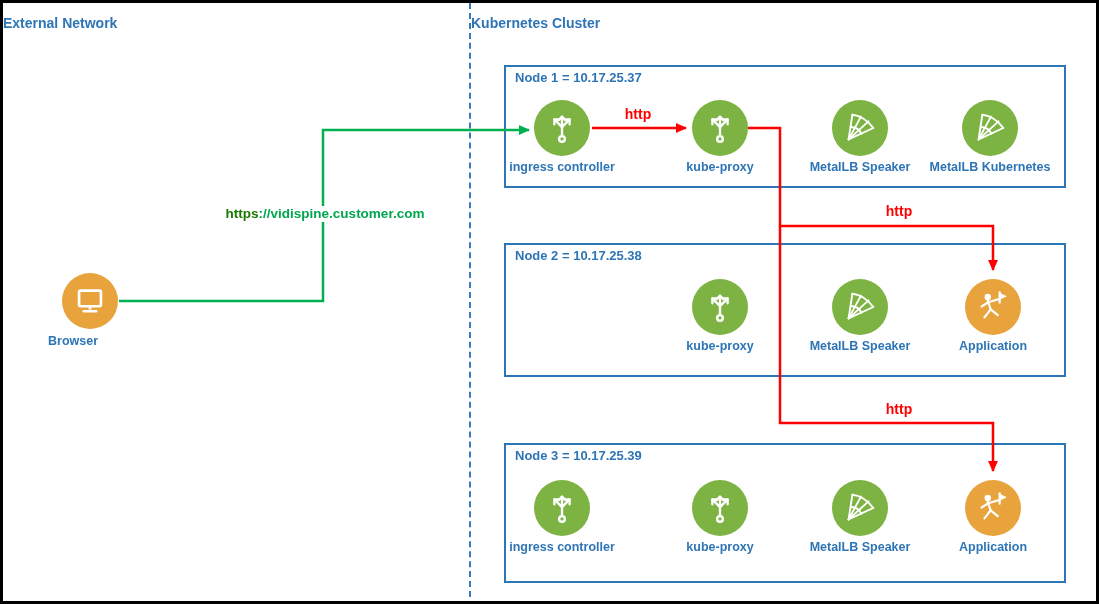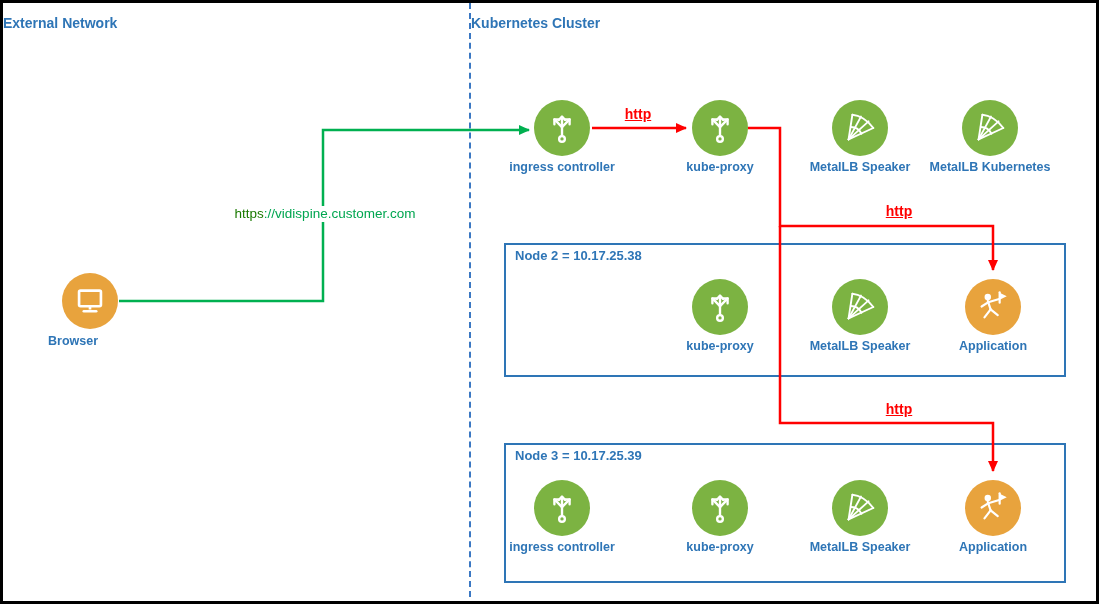--- a/index.html
+++ b/index.html
@@ -12,22 +12,22 @@
   .section-title{position:absolute;top:12px;font-weight:bold;font-size:14px;color:var(--blue,#2e75b6);text-align:left;}
   #title-left{left:0;width:466px;}
   #title-right{left:468px;width:631px;}
   .node{position:absolute;border:2px solid var(--node-border,#2e75b6);background:transparent;box-sizing:border-box;}
   .node-title{position:absolute;left:7px;top:3px;font-weight:bold;font-size:13px;color:var(--blue,#2e75b6);background:#fff;padding:0 2px;white-space:nowrap;}
   .overlay{position:absolute;left:0;top:0;pointer-events:none;}
   .icon-circle{position:absolute;width:56px;height:56px;border-radius:50%;display:flex;align-items:center;justify-content:center;}
   .green{background:var(--icon-green,#7cb342);}
   .amber{background:var(--icon-amber,#e8a33d);}
   .icon-label{position:absolute;transform:translateX(-50%);font-size:12.5px;color:var(--blue,#2e75b6);background:#fff;padding:0 2px;white-space:nowrap;line-height:1.2;font-weight:bold;}
-  .http-label{position:absolute;transform:translateX(-50%);font-weight:bold;font-size:14px;color:var(--red,#ff0000);background:#fff;padding:0 3px;line-height:1.1;text-decoration:underline;}
-  .url-label{position:absolute;transform:translateX(-50%);font-size:13.5px;font-weight:normal;background:#fff;padding:0 3px;white-space:nowrap;line-height:1.2;}
+  .http-label{position:absolute;transform:translateX(-50%);font-weight:bold;font-size:14px;color:var(--red,#ff0000);background:#fff;padding:0 3px;line-height:1.1;}
+  .url-label{position:absolute;transform:translateX(-50%);font-size:13.5px;font-weight:bold;background:#fff;padding:0 3px;white-space:nowrap;line-height:1.2;}
   .url-scheme{color:var(--url-scheme,#1a7a00);}
   .url-rest{color:var(--url-rest,#00a650);}
   .glyph{display:block;}
 </style>
 </head>
 <body>
 
 <svg width="0" height="0" style="position:absolute" aria-hidden="true">
   <defs>
     <symbol id="ic-kube" viewBox="0 0 40 40">
@@ -74,20 +74,23 @@
   </defs>
 </svg>
 
 <div class="canvas">
 
   <div class="divider"></div>
 
   <div class="section-title" id="title-left">External Network</div>
   <div class="section-title" id="title-right">Kubernetes Cluster</div>
 
+  <div class="node" style="left:501px;top:62px;width:562px;height:123px">
+    <div class="node-title">Node 1 = 10.17.25.37</div>
+  </div>
   <div class="node" style="left:501px;top:240px;width:562px;height:134px">
     <div class="node-title">Node 2 = 10.17.25.38</div>
   </div>
   <div class="node" style="left:501px;top:440px;width:562px;height:140px">
     <div class="node-title">Node 3 = 10.17.25.39</div>
   </div>
 
   <svg class="overlay" width="1099" height="604" viewBox="0 0 1099 604">
     <defs>
       <marker id="mg" markerUnits="userSpaceOnUse" markerWidth="13" markerHeight="12" refX="10" refY="5" orient="auto">

